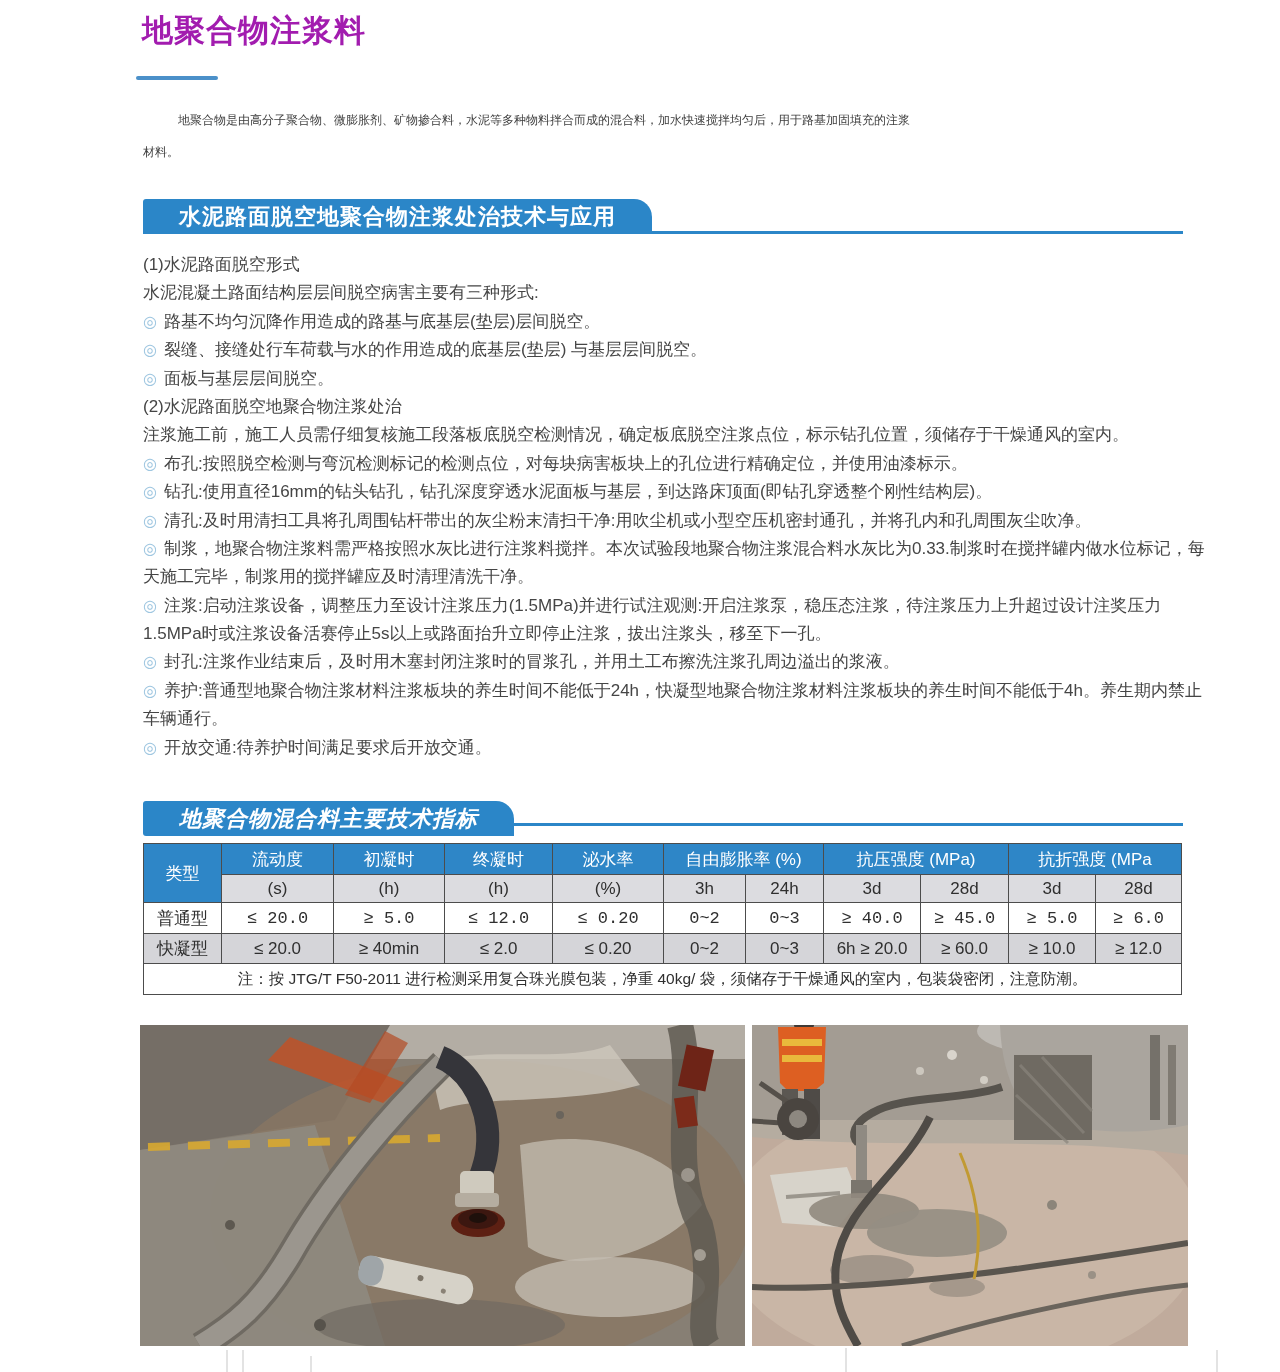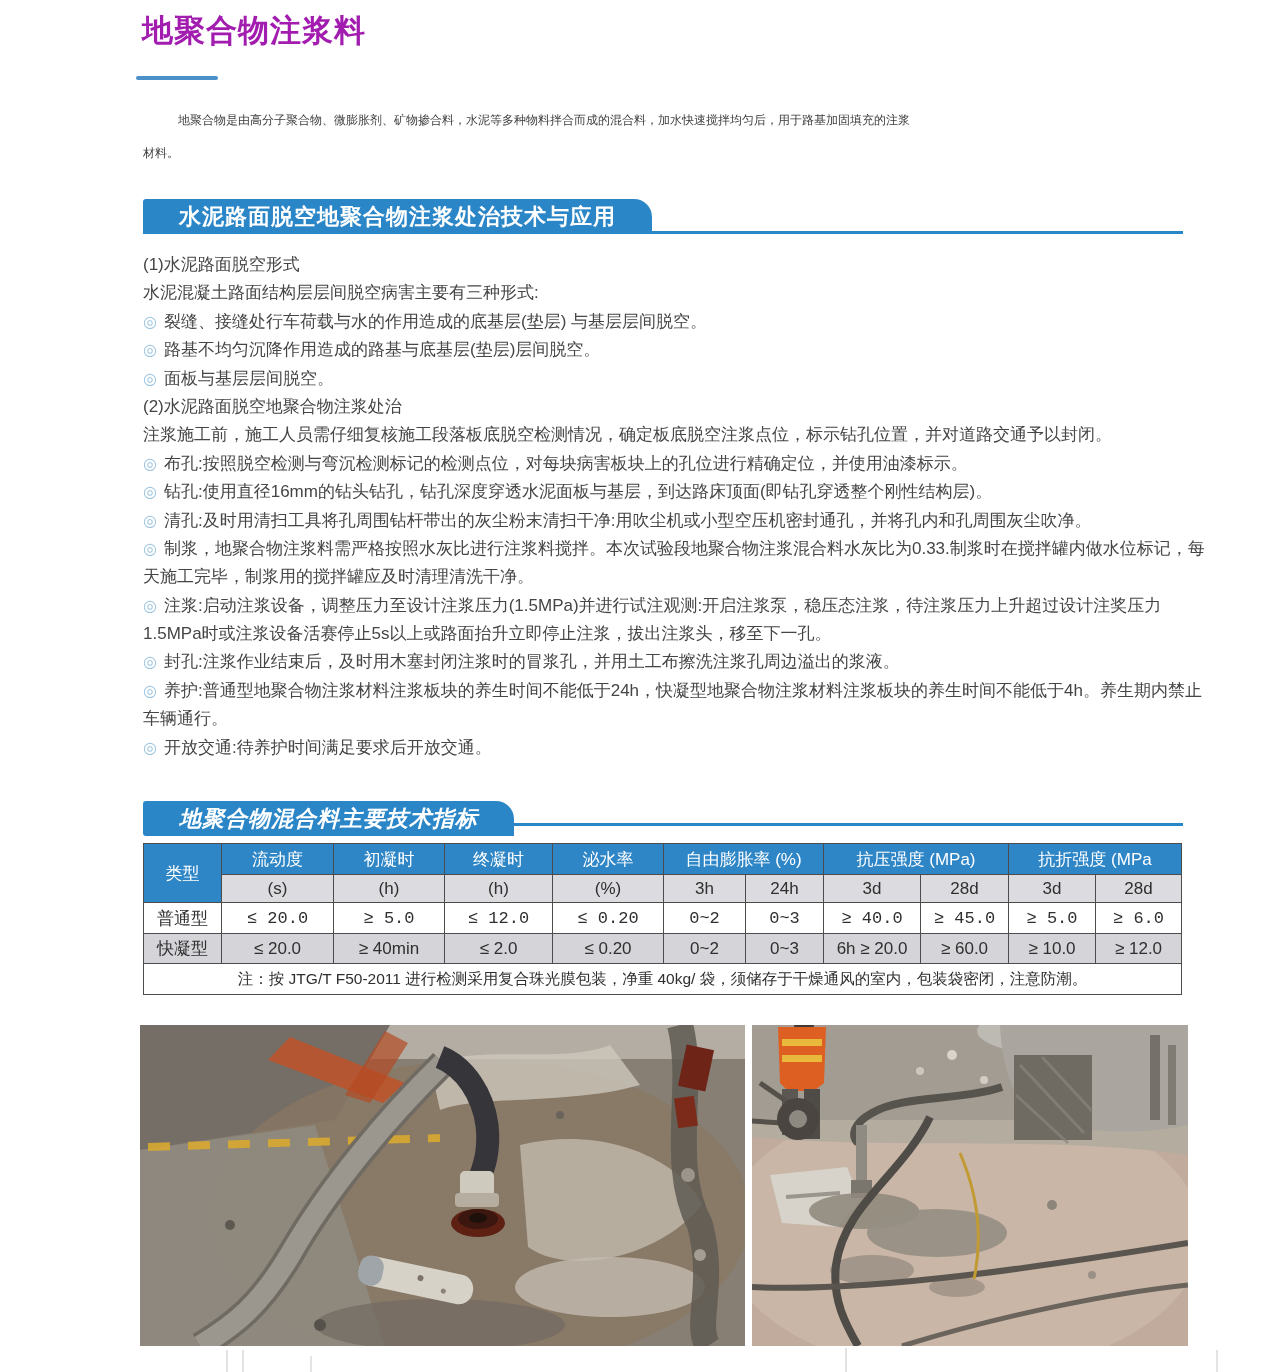--- a/index.html
+++ b/index.html
@@ -14,21 +14,21 @@
   }
   .title-underline {
     position:absolute; left:136px; top:76px; width:82px; height:4px;
     background:#4b90c9; border-radius:2px;
   }
   .intro {
     position:absolute; left:143px; top:104px; width:1055px;
     font-size:12px; color:#3d3d3d; line-height:33px;
   }
   .intro .l1 { text-indent:35px; white-space:nowrap; }
-  .intro .l2 { white-space:nowrap; }
+  .intro .l2 { white-space:nowrap;font-family:Liberation Mono, monospace; }
   .banner {
     position:absolute; left:143px; height:35px; background:#2b86c8; color:#ffffff;
     font-size:22px; font-weight:bold; line-height:35px; padding:0 36px;
     border-radius:3px 18px 0 3px; letter-spacing:1px; white-space:nowrap; z-index:2;
   }
   .banner1 { top:199px;padding-left:36px; }
   .banner2 { top:801px;font-style:italic; }
   .banner-rule { position:absolute; left:143px; width:1040px; height:3px; background:#2b86c8; z-index:1; }
   .rule1 { top:231px; }
   .rule2 { top:823px; }
@@ -67,25 +67,25 @@
     <div class="l1">地聚合物是由高分子聚合物、微膨胀剂、矿物掺合料，水泥等多种物料拌合而成的混合料，加水快速搅拌均匀后，用于路基加固填充的注浆</div>
     <div class="l2">材料。</div>
   </div>
 
   <div class="banner banner1">水泥路面脱空地聚合物注浆处治技术与应用</div>
   <div class="banner-rule rule1"></div>
 
   <div class="body-lines">
     <div class="bline"><span>(1)水泥路面脱空形式</span></div>
     <div class="bline"><span>水泥混凝土路面结构层层间脱空病害主要有三种形式:</span></div>
+    <div class="bline"><span class="bullet">◎</span><span>路基不均匀沉降作用造成的路基与底基层(垫层)层间脱空。</span></div>
     <div class="bline"><span class="bullet">◎</span><span>裂缝、接缝处行车荷载与水的作用造成的底基层(垫层) 与基层层间脱空。</span></div>
-    <div class="bline"><span class="bullet">◎</span><span>路基不均匀沉降作用造成的路基与底基层(垫层)层间脱空。</span></div>
     <div class="bline"><span class="bullet">◎</span><span>面板与基层层间脱空。</span></div>
     <div class="bline"><span>(2)水泥路面脱空地聚合物注浆处治</span></div>
-    <div class="bline"><span>注浆施工前，施工人员需仔细复核施工段落板底脱空检测情况，确定板底脱空注浆点位，标示钻孔位置，并对道路交通予以封闭。</span></div>
+    <div class="bline"><span>注浆施工前，施工人员需仔细复核施工段落板底脱空检测情况，确定板底脱空注浆点位，标示钻孔位置，须储存于干燥通风的室内。</span></div>
     <div class="bline"><span class="bullet">◎</span><span>布孔:按照脱空检测与弯沉检测标记的检测点位，对每块病害板块上的孔位进行精确定位，并使用油漆标示。</span></div>
     <div class="bline"><span class="bullet">◎</span><span>钻孔:使用直径16mm的钻头钻孔，钻孔深度穿透水泥面板与基层，到达路床顶面(即钻孔穿透整个刚性结构层)。</span></div>
     <div class="bline"><span class="bullet">◎</span><span>清孔:及时用清扫工具将孔周围钻杆带出的灰尘粉末清扫干净:用吹尘机或小型空压机密封通孔，并将孔内和孔周围灰尘吹净。</span></div>
     <div class="bline"><span class="bullet">◎</span><span>制浆，地聚合物注浆料需严格按照水灰比进行注浆料搅拌。本次试验段地聚合物注浆混合料水灰比为0.33.制浆时在搅拌罐内做水位标记，每</span></div>
     <div class="bline"><span>天施工完毕，制浆用的搅拌罐应及时清理清洗干净。</span></div>
     <div class="bline"><span class="bullet">◎</span><span>注浆:启动注浆设备，调整压力至设计注浆压力(1.5MPa)并进行试注观测:开启注浆泵，稳压态注浆，待注浆压力上升超过设计注奖压力</span></div>
     <div class="bline"><span>1.5MPa时或注浆设备活赛停止5s以上或路面抬升立即停止注浆，拔出注浆头，移至下一孔。</span></div>
     <div class="bline"><span class="bullet">◎</span><span>封孔:注浆作业结束后，及时用木塞封闭注浆时的冒浆孔，并用土工布擦洗注浆孔周边溢出的浆液。</span></div>
     <div class="bline"><span class="bullet">◎</span><span>养护:普通型地聚合物注浆材料注浆板块的养生时间不能低于24h，快凝型地聚合物注浆材料注浆板块的养生时间不能低于4h。养生期内禁止</span></div>
     <div class="bline"><span>车辆通行。</span></div>

